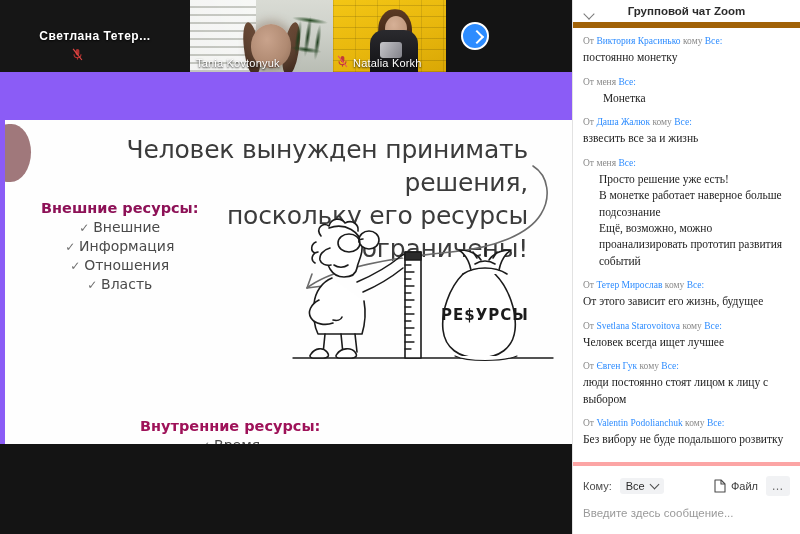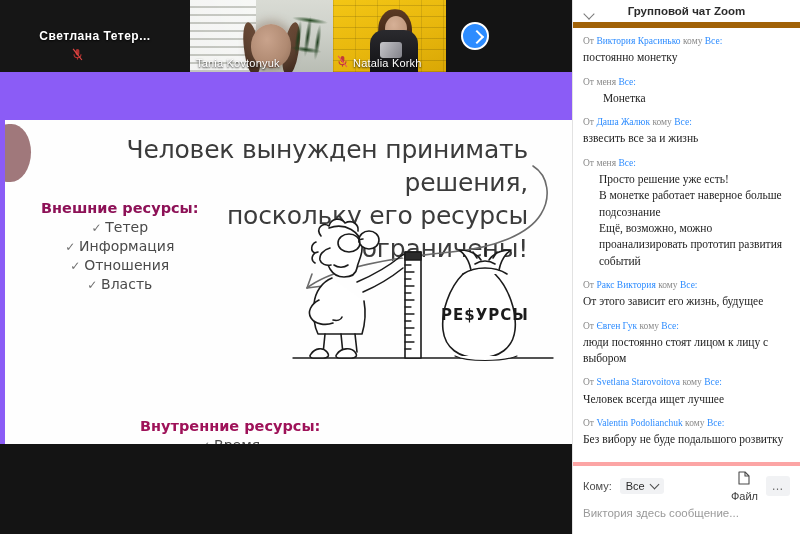--- a/index.html
+++ b/index.html
@@ -264,21 +264,21 @@
     cursor: pointer;
   }
   #to-select .caret {
     margin-left: 6px; width: 7px; height: 7px;
     border-bottom: 1.4px solid #4b4b4b; border-right: 1.4px solid #4b4b4b;
     transform: translateY(-2px) rotate(45deg);
   }
   #file-btn {
     display:flex; align-items:center; gap:5px;
     margin-left: auto; margin-right: 8px;
-    font-size: 11px; color:#3b3b3b; cursor:pointer;flex-direction:column;
+    font-size: 11px; color:#3b3b3b; cursor:pointer;
   }
   #more-btn {
     width: 24px; height: 20px; border-radius: 3px;
     background: #f1f2f4;
     display:flex; align-items:center; justify-content:center;
     color:#6b6b6b; font-size: 12px; letter-spacing:1px;
     cursor:pointer;
   }
   #chat-input {
     margin-top: 10px;
@@ -391,21 +391,21 @@
           <path d="M192 50 l-4 -6 M208 50 l4 -6 M200 48 l0 -8"></path>
 
           <path d="M170 148 c12 6 48 6 62 0" stroke-width="1.2"></path>
         </g>
         <text x="200" y="112" text-anchor="middle" font-family="'DejaVu Sans', sans-serif" font-size="15" font-weight="bold" fill="#1b1b1b" letter-spacing="1">РЕ$УРСЫ</text>
       </svg>
 
       <div class="res-block" id="block-external">
         <div class="res-head">Внешние ресурсы:</div>
         <ul class="res-list">
-          <li>Тетер</li>
+          <li>Внешние</li>
           <li>Информация</li>
           <li>Отношения</li>
           <li>Власть</li>
         </ul>
       </div>
 
       <div class="res-block" id="block-internal">
         <div class="res-head">Внутренние ресурсы:</div>
         <ul class="res-list">
           <li>Время</li>
@@ -437,30 +437,30 @@
           <div class="msg-meta"><span>От </span><span class="who" style="color: rgb(45, 140, 255);">Даша Жалюк</span><span> кому </span><span class="who" style="color: rgb(45, 140, 255);">Все:</span></div>
           <div class="msg-text" style="white-space: pre-line;">взвесить все за и жизнь</div>
         </div>
         <div class="msg">
           <div class="msg-meta"><span>От меня </span><span class="who" style="color: rgb(45, 140, 255);">Все:</span></div>
           <div class="msg-text" style="white-space: pre-line; margin-left: 16px;">Просто решение уже есть!
 В монетке работает наверное больше подсознание
 Ещё, возможно, можно проанализировать прототип развития событий</div>
         </div>
         <div class="msg">
-          <div class="msg-meta"><span>От </span><span class="who" style="color: rgb(45, 140, 255);">Ракс Виктория</span><span> кому </span><span class="who" style="color: rgb(45, 140, 255);">Все:</span></div>
+          <div class="msg-meta"><span>От </span><span class="who" style="color: rgb(45, 140, 255);">Тетер Мирослав</span><span> кому </span><span class="who" style="color: rgb(45, 140, 255);">Все:</span></div>
           <div class="msg-text" style="white-space: pre-line;">От этого зависит его жизнь, будущее</div>
+        </div>
+        <div class="msg">
+          <div class="msg-meta"><span>От </span><span class="who" style="color: rgb(45, 140, 255);">Svetlana Starovoitova</span><span> кому </span><span class="who" style="color: rgb(45, 140, 255);">Все:</span></div>
+          <div class="msg-text" style="white-space: pre-line;">Человек всегда ищет лучшее</div>
         </div>
         <div class="msg">
           <div class="msg-meta"><span>От </span><span class="who" style="color: rgb(45, 140, 255);">Євген Гук</span><span> кому </span><span class="who" style="color: rgb(45, 140, 255);">Все:</span></div>
           <div class="msg-text" style="white-space: pre-line;">люди постоянно стоят лицом к лицу с выбором</div>
-        </div>
-        <div class="msg">
-          <div class="msg-meta"><span>От </span><span class="who" style="color: rgb(45, 140, 255);">Svetlana Starovoitova</span><span> кому </span><span class="who" style="color: rgb(45, 140, 255);">Все:</span></div>
-          <div class="msg-text" style="white-space: pre-line;">Человек всегда ищет лучшее</div>
         </div>
         <div class="msg">
           <div class="msg-meta"><span>От </span><span class="who" style="color: rgb(45, 140, 255);">Valentin Podolianchuk</span><span> кому </span><span class="who" style="color: rgb(45, 140, 255);">Все:</span></div>
           <div class="msg-text" style="white-space: pre-line;">Без вибору не буде подальшого розвитку</div>
         </div>
       </div>
 
     <div id="chat-footer">
       <div class="footer-row">
         <span id="to-label">Кому:</span>
@@ -472,16 +472,16 @@
           <svg width="12" height="14" viewBox="0 0 12 14">
             <path d="M1 1 h6 l4 4 v8 h-10z" fill="#fff" stroke="#4b4b4b" stroke-width="1.1" stroke-linejoin="round"></path>
             <path d="M7 1 v4 h4" fill="none" stroke="#4b4b4b" stroke-width="1.1" stroke-linejoin="round"></path>
           </svg>
           <span>Файл</span>
         </div>
         <div id="more-btn">
           <span>…</span>
         </div>
       </div>
-      <div id="chat-input">Виктория здесь сообщение...</div>
+      <div id="chat-input">Введите здесь сообщение...</div>
     </div>
   </div>
 </div>
 
 </body></html>

